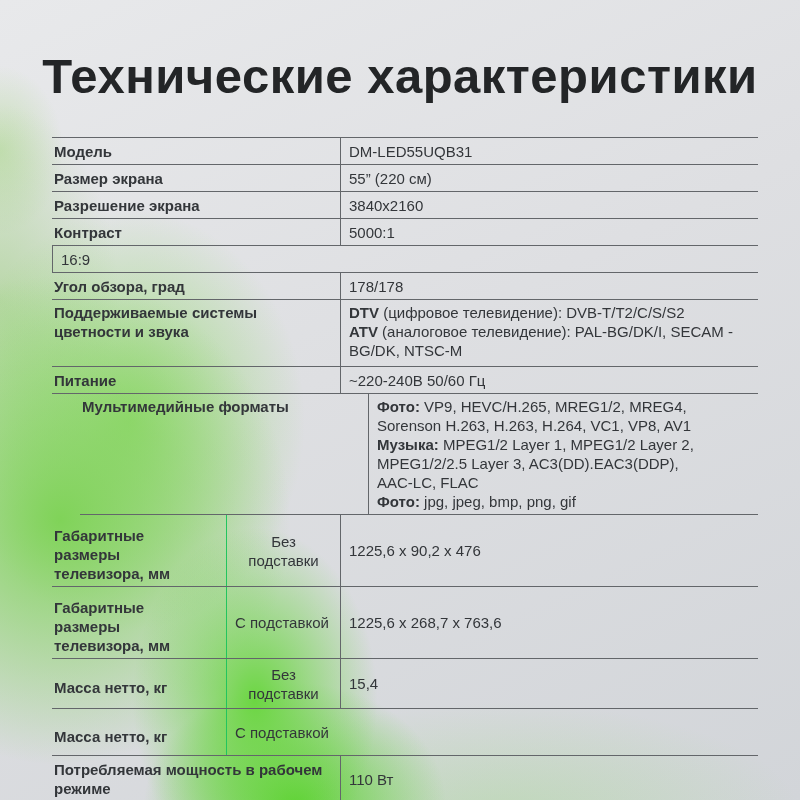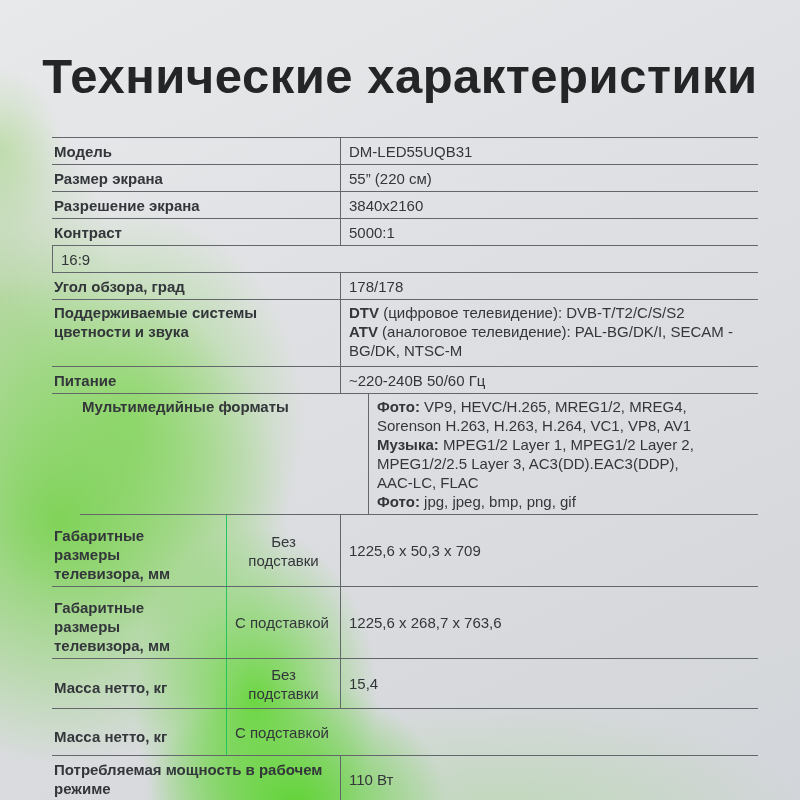--- a/index.html
+++ b/index.html
@@ -96,21 +96,21 @@
     </div>
 
     <div class="row top h-6l">
       <div class="cell lab">Мультимедийные форматы</div>
       <div class="cell val rich"><b>Фото:</b><span> VP9, HEVC/H.265, MREG1/2, MREG4,</span><br><span>Sorenson H.263, H.263, H.264, VC1, VP8, AV1</span><br><b>Музыка:</b><span> MPEG1/2 Layer 1, MPEG1/2 Layer 2,</span><br><span>MPEG1/2/2.5 Layer 3, AC3(DD).EAC3(DDP),</span><br><span>AAC-LC, FLAC</span><br><b>Фото:</b><span> jpg, jpeg, bmp, png, gif</span></div>
     </div>
 
     <div class="row h-dim">
       <div class="cell lab narrow">Габаритные размеры телевизора, мм</div>
       <div class="cell sub">Без подставки</div>
-      <div class="cell val">1225,6 x 50,3 x 709</div>
+      <div class="cell val">1225,6 x 90,2 x 476</div>
     </div>
 
     <div class="row h-dim">
       <div class="cell lab narrow">Габаритные размеры телевизора, мм</div>
       <div class="cell sub">С подставкой</div>
       <div class="cell val">1225,6 x 268,7 x 763,6</div>
     </div>
 
     <div class="row h-m1">
       <div class="cell lab narrow">Масса нетто, кг</div>

